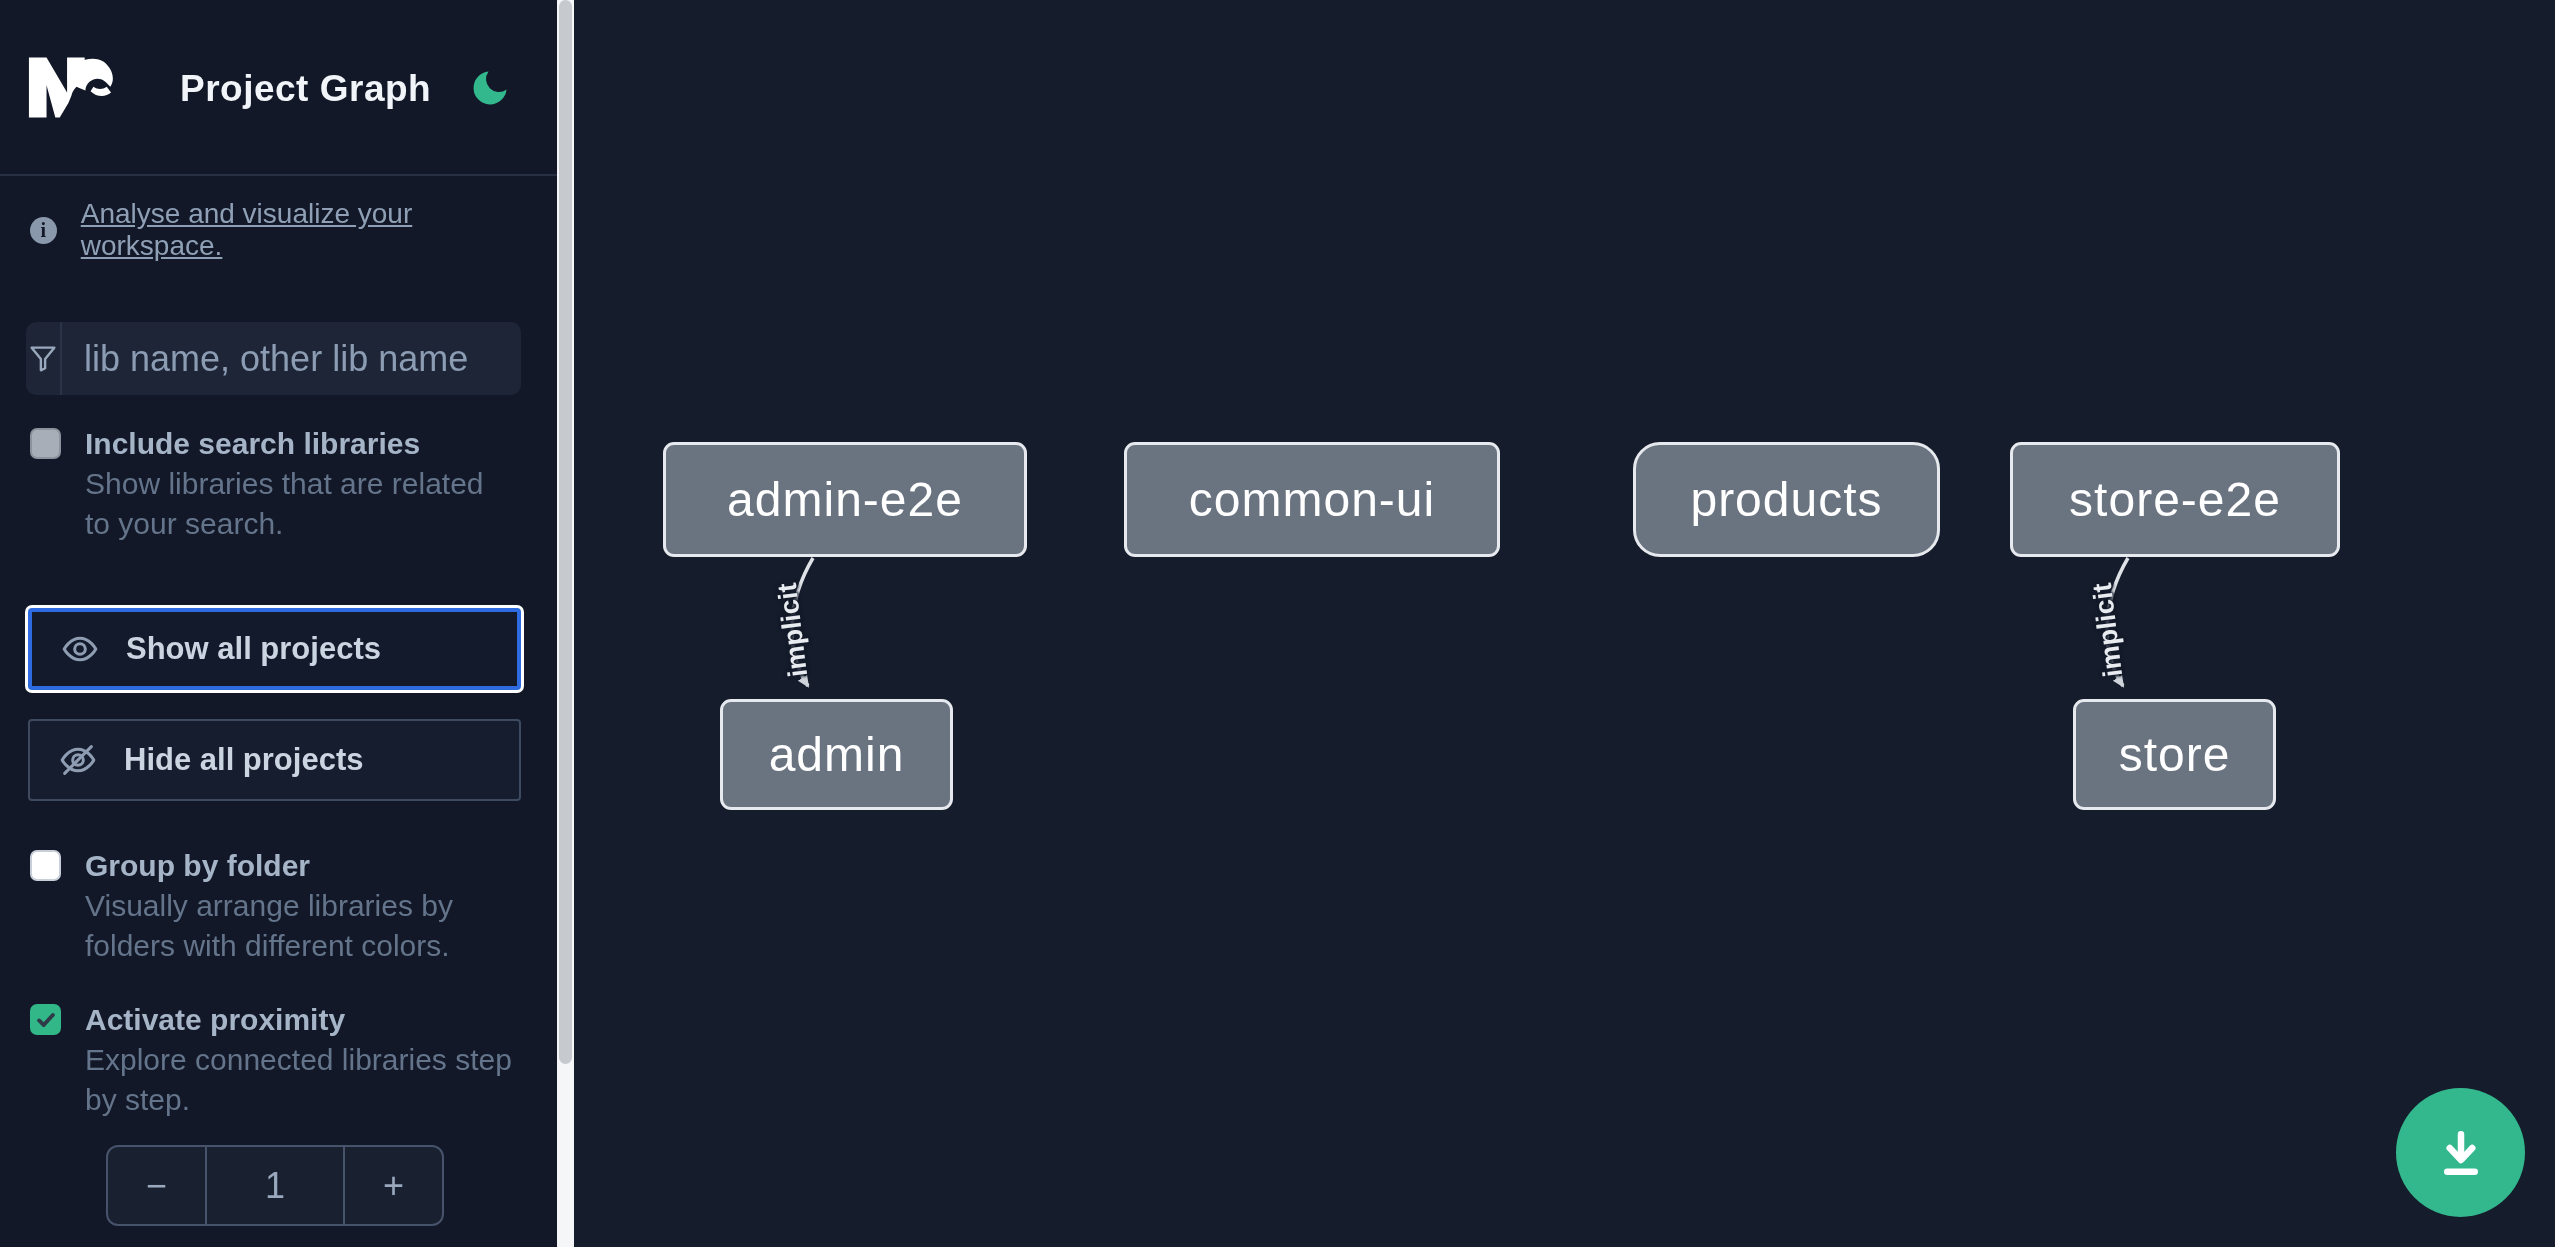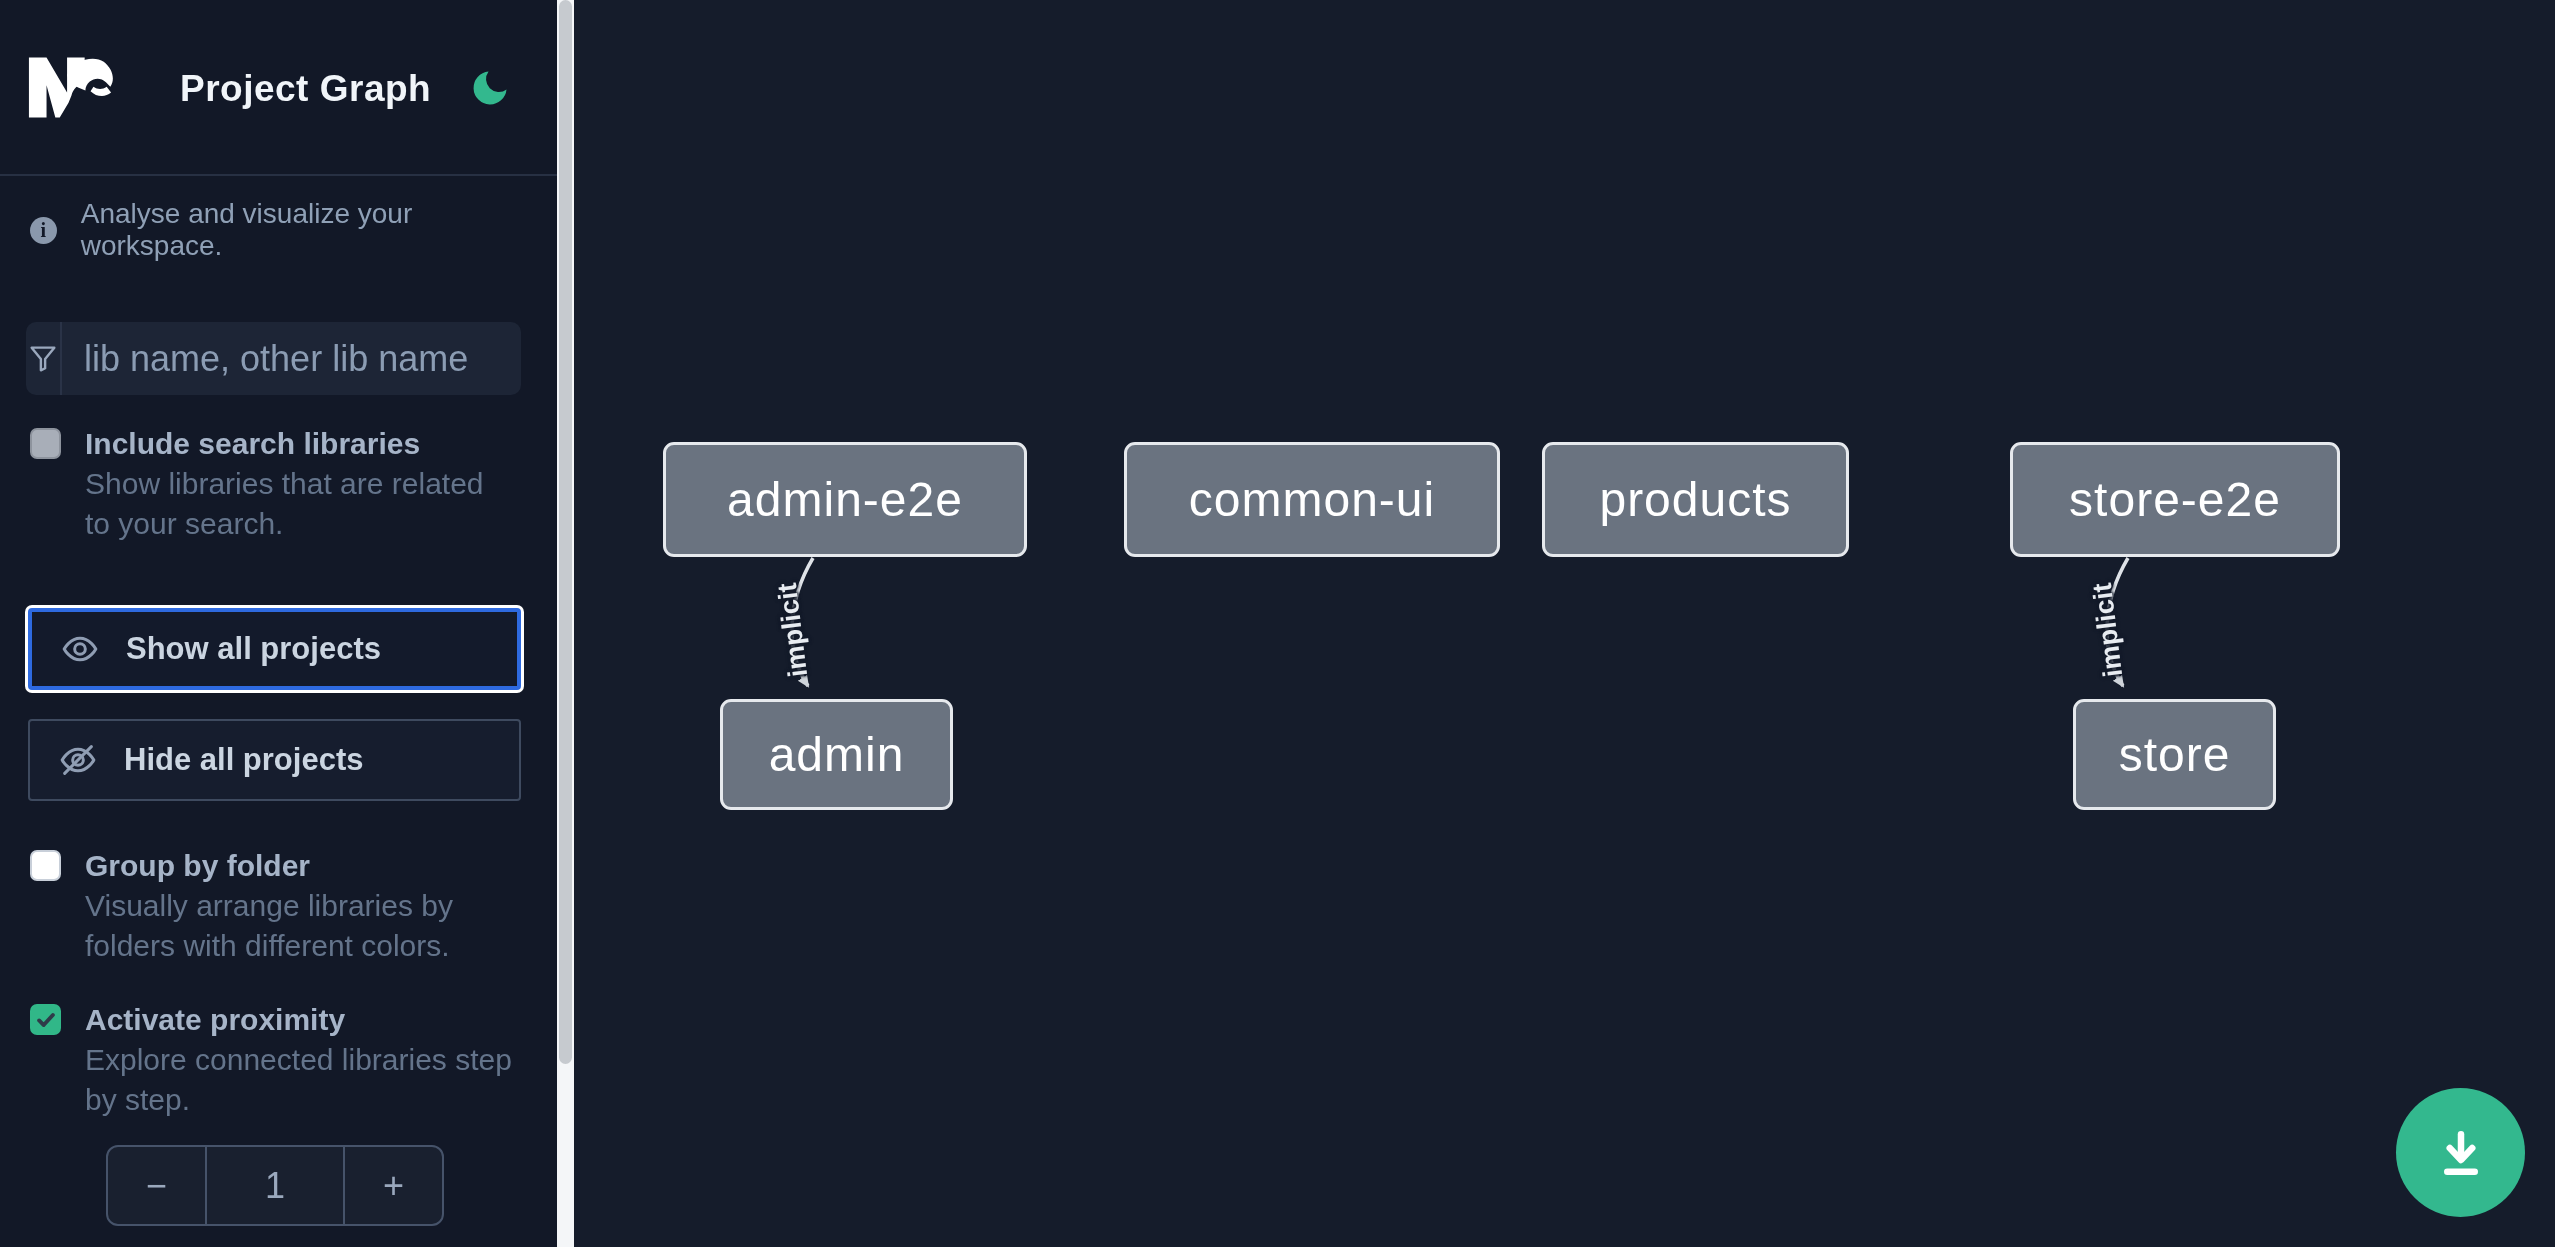--- a/index.html
+++ b/index.html
@@ -14,21 +14,21 @@
   .nx-logo { position:absolute; left:26px; top:50px; width:88px; height:72px; }
   .app-title { position:absolute; left:180px; top:68px; font-size:37px; font-weight:700;
                color:#f1f5f9; letter-spacing:.5px; }
   .theme-toggle { position:absolute; left:468px; top:66px; width:44px; height:44px;
                   cursor:pointer; }
 
   .info-row { position:absolute; left:30px; top:198px; display:flex; align-items:center; gap:24px; }
   .info-icon { width:27px; height:27px; border-radius:50%; background:#8a98ac; color:#121827;
                font-weight:700; font-size:20px; display:flex; align-items:center;
                justify-content:center; font-family:"Liberation Serif", serif; }
-  .tagline { font-size:28px; color:#8fa0b6; }
+  .tagline { font-size:28px; color:#8fa0b6;text-decoration:underline; }
 
   .search-box { position:absolute; left:26px; top:322px; width:495px; height:73px;
                 background:#1d2536; border-radius:10px; display:flex; align-items:stretch; }
   .search-iconcell { width:68px; display:flex; align-items:center; justify-content:center;
                      border-right:2px solid #2a3347; }
   .search-input { flex:1; background:transparent; border:none; outline:none; color:#cbd5e1;
                   font-size:36px; padding:0 22px; font-family:"Liberation Sans", sans-serif; }
   .search-input::placeholder { color:#8b9cb3; opacity:1; }
 
   .option { position:absolute; left:30px; display:flex; gap:24px; }
@@ -185,21 +185,21 @@
       </defs>
       <path d="M 239 558 C 214 600 210 650 234 686" stroke="#dfe3e8" stroke-width="3.5" fill="none" marker-end="url(#arrowBig)"></path>
       <path d="M 1554 558 C 1529 600 1525 650 1549 686" stroke="#dfe3e8" stroke-width="3.5" fill="none" marker-end="url(#arrowBig)"></path>
     </svg>
 
     <div class="edge-label" style="left:219px; top:630px;">implicit</div>
     <div class="edge-label" style="left:1534px; top:630px;">implicit</div>
 
     <div class="node" style="left:89px;  top:442px; width:364px; height:115px;">admin-e2e</div>
     <div class="node" style="left:550px; top:442px; width:376px; height:115px;">common-ui</div>
-    <div class="node" style="left:968px; top:442px; width:307px; height:115px;">products</div>
+    <div class="node" style="left:1059px; top:442px; width:307px; height:115px;border-radius:27px;">products</div>
     <div class="node" style="left:1436px; top:442px; width:330px; height:115px;">store-e2e</div>
     <div class="node" style="left:146px; top:699px; width:233px; height:111px;text-align:center;">admin</div>
     <div class="node" style="left:1499px; top:699px; width:203px; height:111px;">store</div>
   </main>
 
   <button class="fab">
     <svg viewBox="0 0 24 24">
       <line x1="12" y1="4.5" x2="12" y2="14"></line>
       <path d="M7.5 10 L12 14.8 L16.5 10"></path>
       <line x1="6.5" y1="19.5" x2="17.5" y2="19.5"></line>

